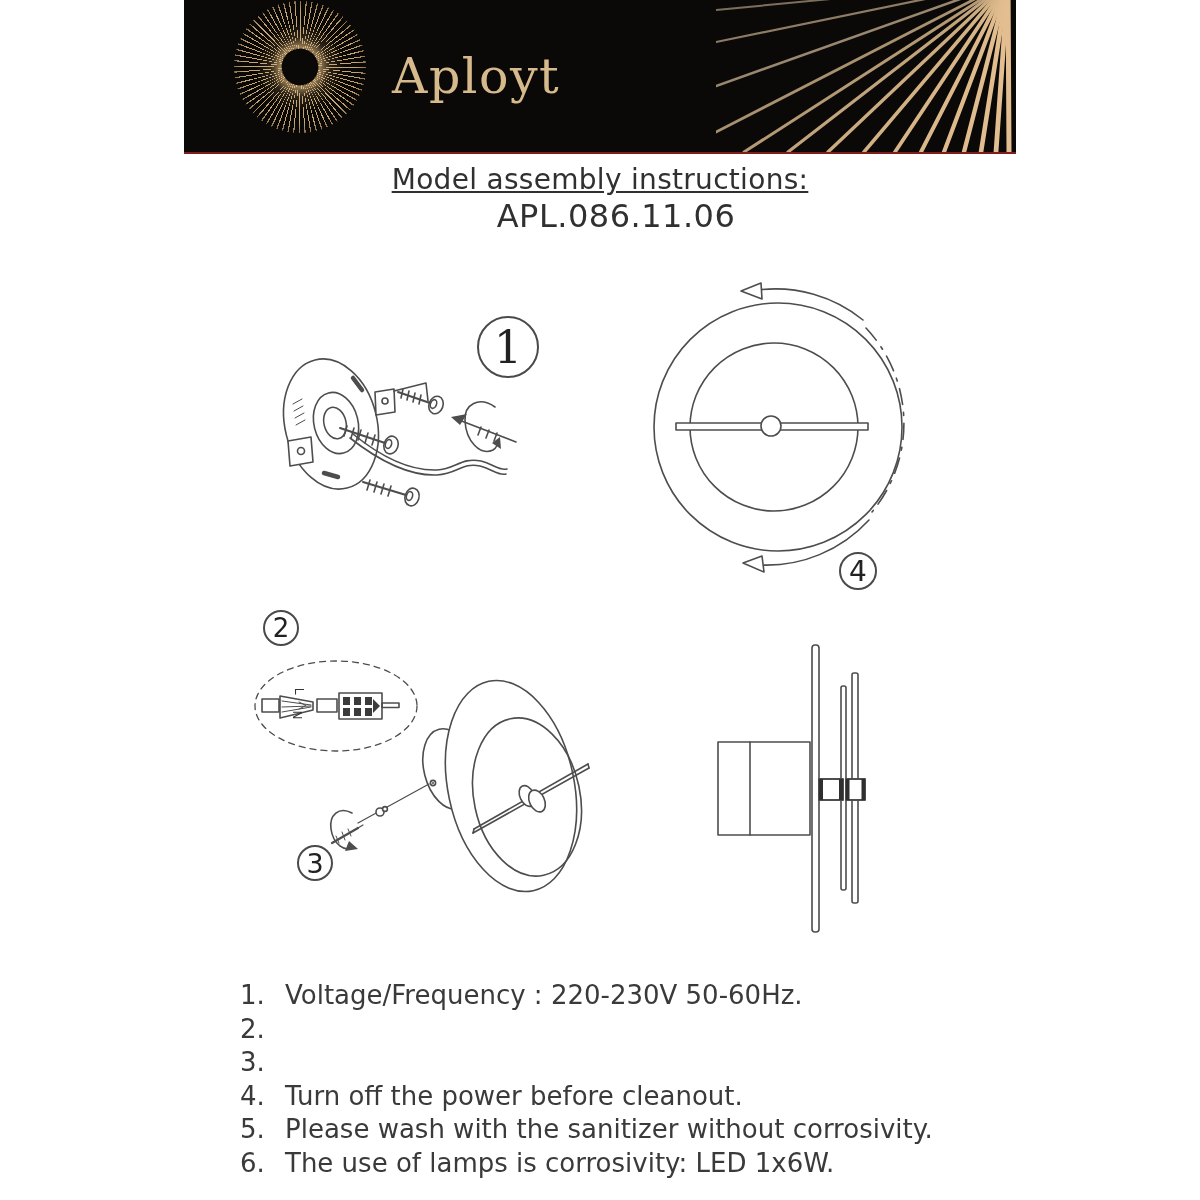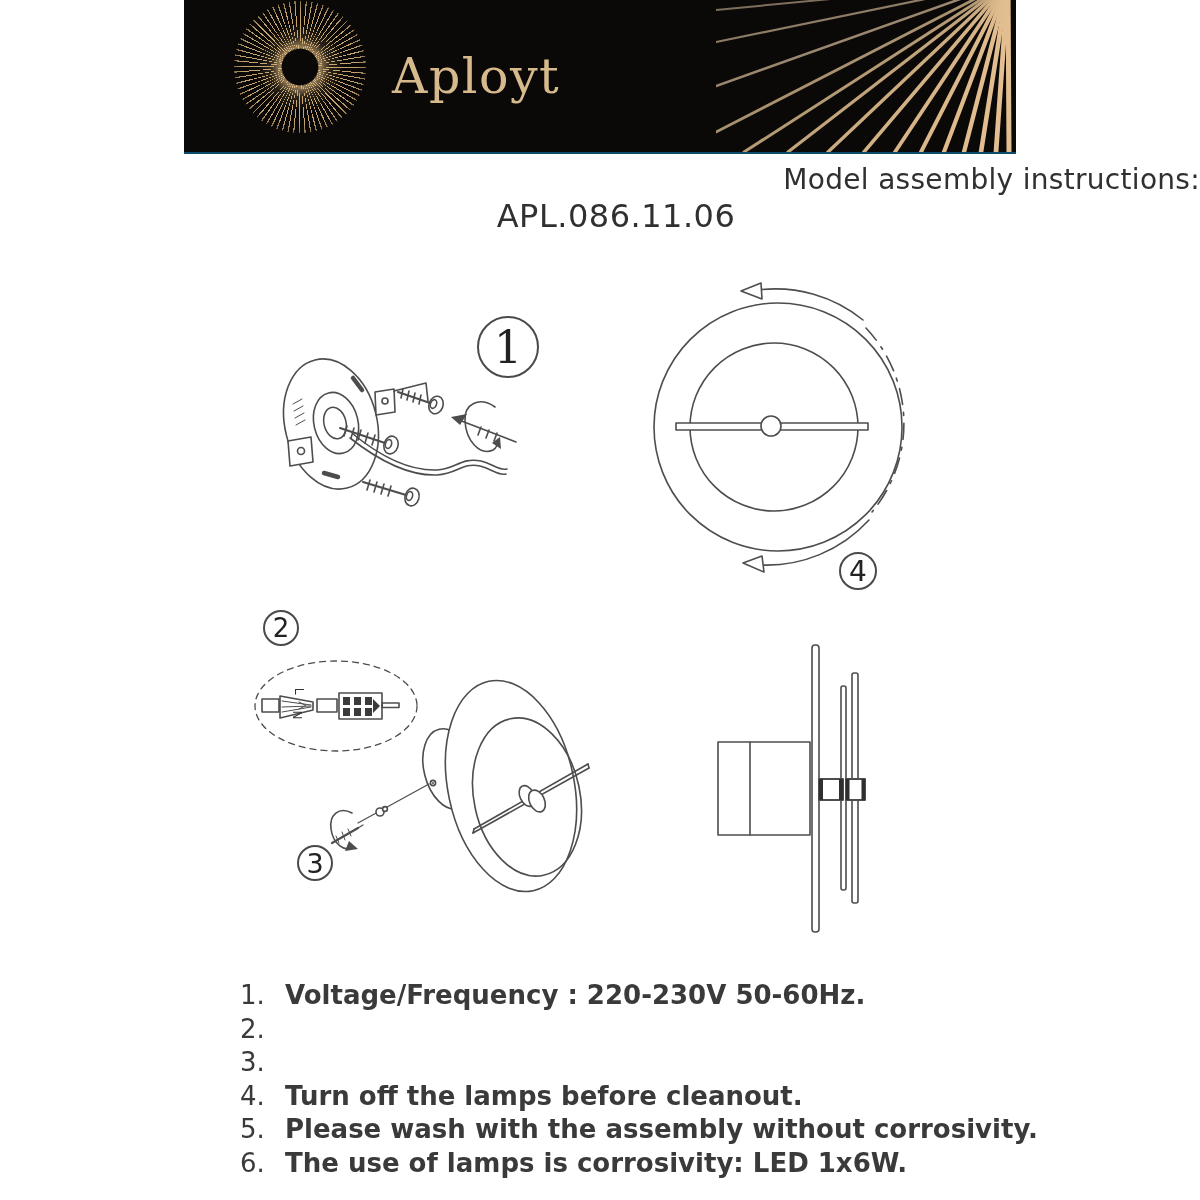--- a/index.html
+++ b/index.html
@@ -1,35 +1,35 @@
 <!DOCTYPE html>
 <html><head>
 <meta charset="utf-8">
 <style>
   html,body{margin:0;padding:0;background:#ffffff;}
   .page{position:relative;width:1200px;height:1200px;background:#ffffff;overflow:hidden;
         font-family:"DejaVu Sans",sans-serif;}
 
   
   .banner{position:absolute;left:184px;top:0;width:832px;height:152px;background:#0b0907;
-          border-bottom:2px solid #0c4a6e;overflow:hidden;}
+          border-bottom:2px solid #7f1d1d;overflow:hidden;}
   .starburst{position:absolute;left:50px;top:1px;width:132px;height:132px;border-radius:50%;
     background:
       radial-gradient(circle, #0b0907 0 19%, rgba(11,9,7,0) 20%),
       radial-gradient(circle, rgba(11,9,7,0) 0 60%, #0b0907 92%),
       radial-gradient(circle, rgba(0,0,0,0) 0 17%, rgba(231,193,134,0.65) 21%, rgba(231,193,134,0.15) 32%, rgba(11,9,7,0) 48%),
       repeating-conic-gradient(rgba(218,182,124,0.9) 0deg 1.1deg, rgba(11,9,7,0) 1.1deg 5deg);}
   .brand{position:absolute;left:208px;top:0;height:152px;display:flex;align-items:center;
          font-family:"DejaVu Serif",serif;font-size:49px;font-weight:400;
          letter-spacing:1.5px;color:#d6ba8c;}
   .rays{position:absolute;right:0;top:0;}
 
   
-  .title1{position:absolute;left:0;top:163px;width:100%;text-align:right;
-          font-size:28px;color:#303030;letter-spacing:0.3px;}
+  .title1{position:absolute;left:0;top:163px;width:100%;text-align:center;
+          font-size:28px;color:#303030;letter-spacing:0.3px;text-decoration:underline;}
   .title2{position:absolute;left:16px;top:197px;width:100%;text-align:center;
           font-size:32px;color:#303030;letter-spacing:0.5px;}
 
   
   .diag{position:absolute;}
   #d1{left:250px;top:290px;}
   #d4{left:630px;top:255px;}
   #d23{left:240px;top:600px;}
   #dside{left:700px;top:630px;}
 
@@ -43,21 +43,21 @@
 
   
   .wlabel{position:absolute;font-size:12px;color:#333;transform:rotate(90deg);line-height:1;}
   .wl{left:296px;top:685px;}
   .wn{left:293px;top:709px;}
 
   
   .instructions{position:absolute;left:240px;top:979px;color:#3a3a3a;font-size:26px;}
   .irow{display:flex;line-height:33.5px;}
   .inum{width:30px;flex:none;}
-  .itext{margin-left:15px;white-space:nowrap;font-weight:bold;}
+  .itext{margin-left:15px;white-space:nowrap;}
 </style>
 </head>
 <body>
 
 <div class="page">
 
   <header class="banner">
     <div class="starburst"></div>
     <div class="brand">Aployt</div>
     <svg class="rays" width="300" height="152" viewBox="0 0 300 152">
@@ -245,25 +245,25 @@
       <span class="itext">Voltage/Frequency : 220-230V 50-60Hz.</span>
     </div>
     <div class="irow">
       <span class="inum">2.</span>
     </div>
     <div class="irow">
       <span class="inum">3.</span>
     </div>
     <div class="irow">
       <span class="inum">4.</span>
-      <span class="itext">Turn off the lamps before cleanout.</span>
+      <span class="itext">Turn off the power before cleanout.</span>
     </div>
     <div class="irow">
       <span class="inum">5.</span>
-      <span class="itext">Please wash with the assembly without corrosivity.</span>
+      <span class="itext">Please wash with the sanitizer without corrosivity.</span>
     </div>
     <div class="irow">
       <span class="inum">6.</span>
       <span class="itext">The use of lamps is corrosivity: LED 1x6W.</span>
     </div>
   </div>
 
 </div>
 
 </body></html>

